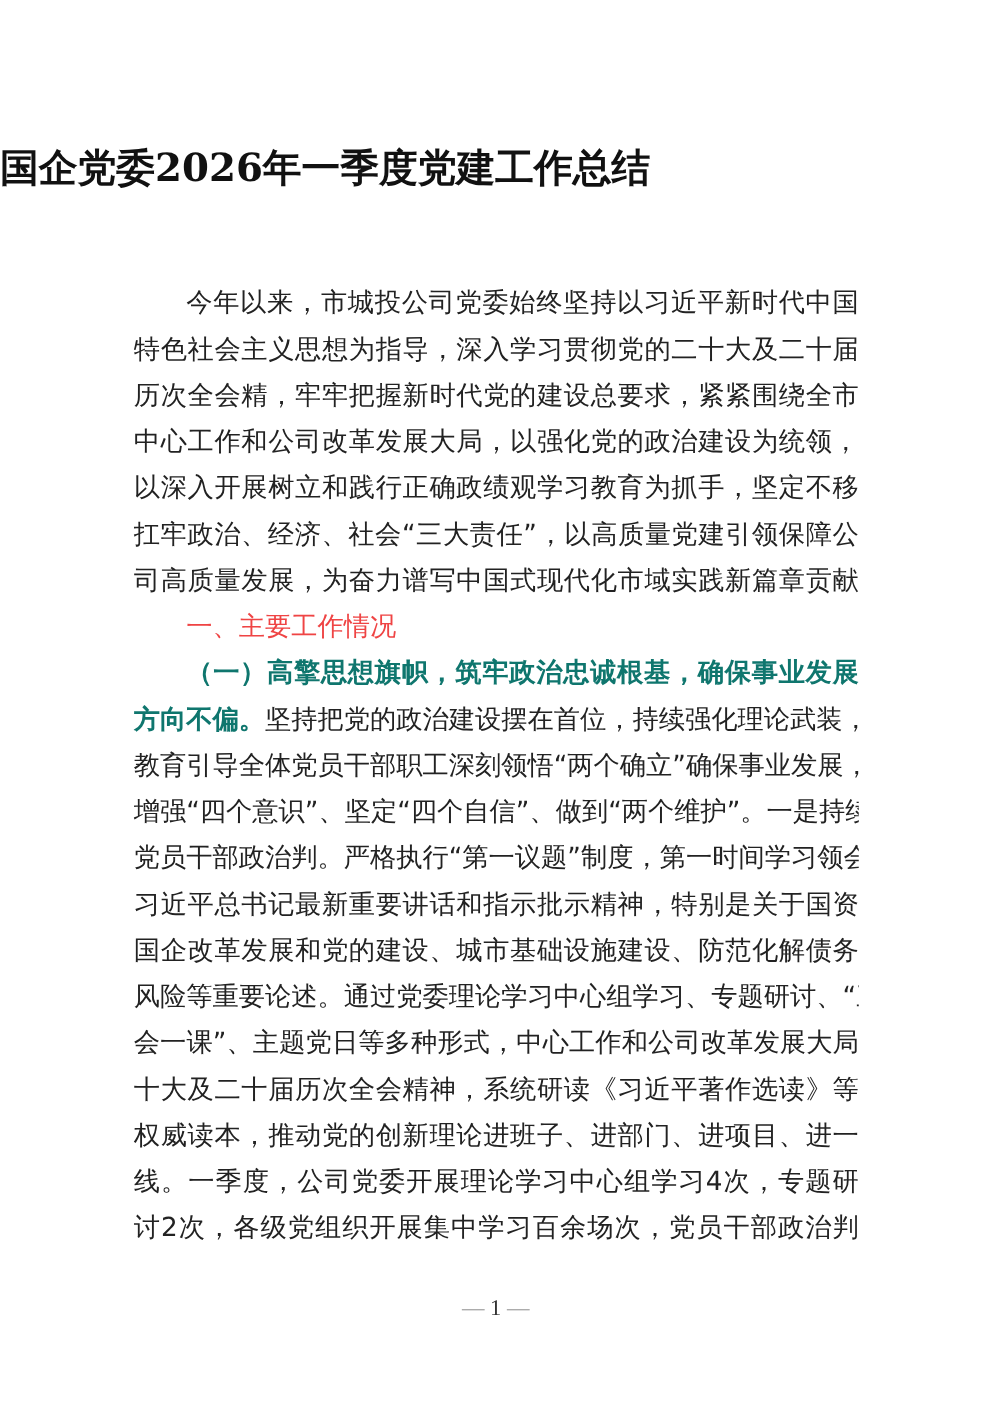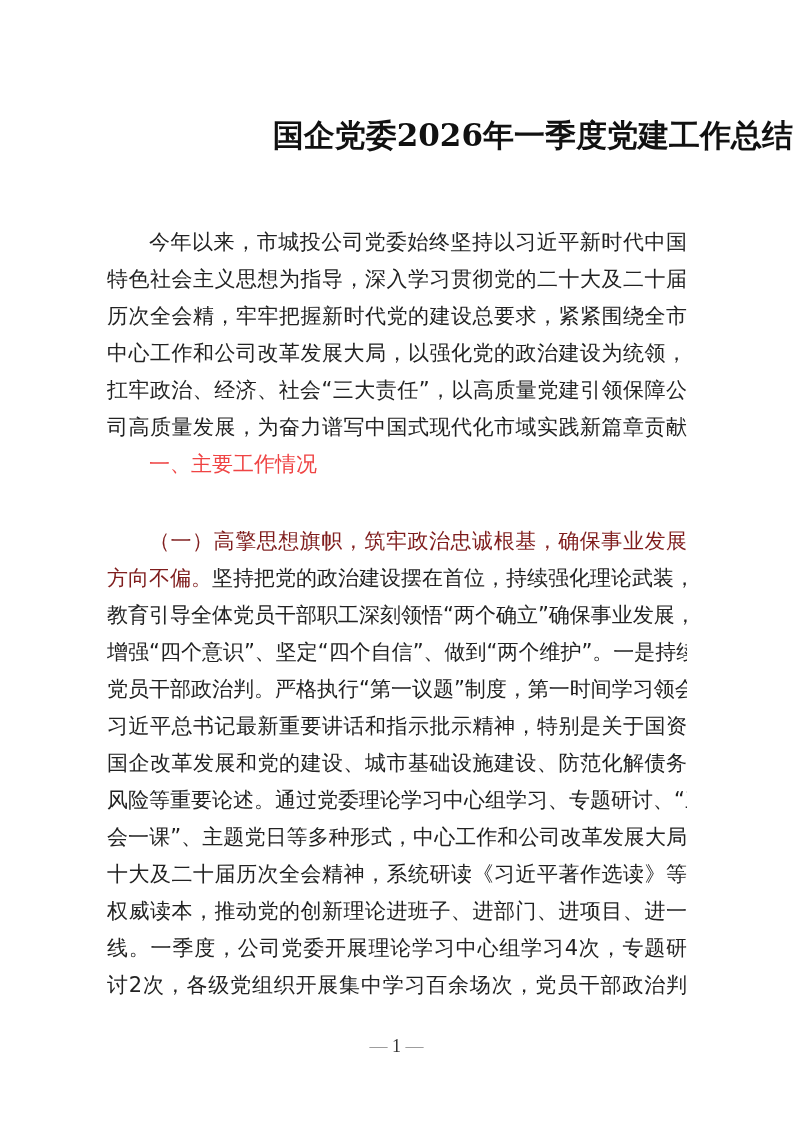--- a/index.html
+++ b/index.html
@@ -1,49 +1,50 @@
 <!DOCTYPE html>
 <html><head>
   <meta charset="utf-8">
   <style>
     html, body { margin: 0; padding: 0; background: #ffffff; }
     body { width: 793px; height: 1122px; position: relative; overflow: hidden; }
     .page { position: absolute; left: 0; top: 0; width: 793px; height: 1122px; background: #fff; }
     .title {
-      position: absolute; left: 0; top: 110px; width: 793px; text-align: right;
+      position: absolute; left: 0; top: 110px; width: 793px; text-align: left;
       font-family: "DejaVu Serif", "Liberation Serif", serif; font-weight: bold;
       font-size: 31px; color: #111; letter-spacing: 0px; line-height: 50px;
     }
     .body {
       position: absolute; left: 107px; top: 224px; width: 580px;
       font-family: "DejaVu Sans", "Liberation Sans", sans-serif;
       font-size: 21px; line-height: 37px; color: #222;
     }
     .line { display: block; height: 37px; white-space: nowrap; text-align: justify; text-align-last: justify; overflow: hidden; }
     .line.last { text-align-last: left; }
     .indent { padding-left: 42px; }
     .h1 { font-weight: normal; color: #ef4444; text-align-last: left; }
-    .b { font-weight: normal; color: #7f1d1d; margin-top: 40px; }
+    .b { font-weight: bold; color: #0f766e; }
     .footer {
       position: absolute; left: 0; top: 1036px; width: 793px; text-align: center;
       font-family: "Liberation Serif", "DejaVu Serif", serif; font-size: 18px; color: #333;
     }
     .footer .dash { color: #999; }
   </style>
 </head>
 <body>
 
 <div class="page">
   <div class="title">国企党委2026年一季度党建工作总结</div>
 
   <div class="body">
     <span class="line indent">今年以来，市城投公司党委始终坚持以习近平新时代中国</span>
     <span class="line">特色社会主义思想为指导，深入学习贯彻党的二十大及二十届</span>
     <span class="line">历次全会精，牢牢把握新时代党的建设总要求，紧紧围绕全市</span>
     <span class="line">中心工作和公司改革发展大局，以强化党的政治建设为统领，</span>
+    <span class="line">以深入开展树立和践行正确政绩观学习教育为抓手，坚定不移</span>
     <span class="line">扛牢政治、经济、社会“三大责任”，以高质量党建引领保障公</span>
     <span class="line">司高质量发展，为奋力谱写中国式现代化市域实践新篇章贡献</span>
 
     <span class="line indent h1">一、主要工作情况</span>
 
     <span class="line indent b">（一）高擎思想旗帜，筑牢政治忠诚根基，确保事业发展</span>
     <span class="line"><span class="b">方向不偏。</span><span>坚持把党的政治建设摆在首位，持续强化理论武装，</span></span>
     <span class="line">教育引导全体党员干部职工深刻领悟“两个确立”确保事业发展，</span>
     <span class="line">增强“四个意识”、坚定“四个自信”、做到“两个维护”。一是持续</span>
     <span class="line">党员干部政治判。严格执行“第一议题”制度，第一时间学习领会</span>

